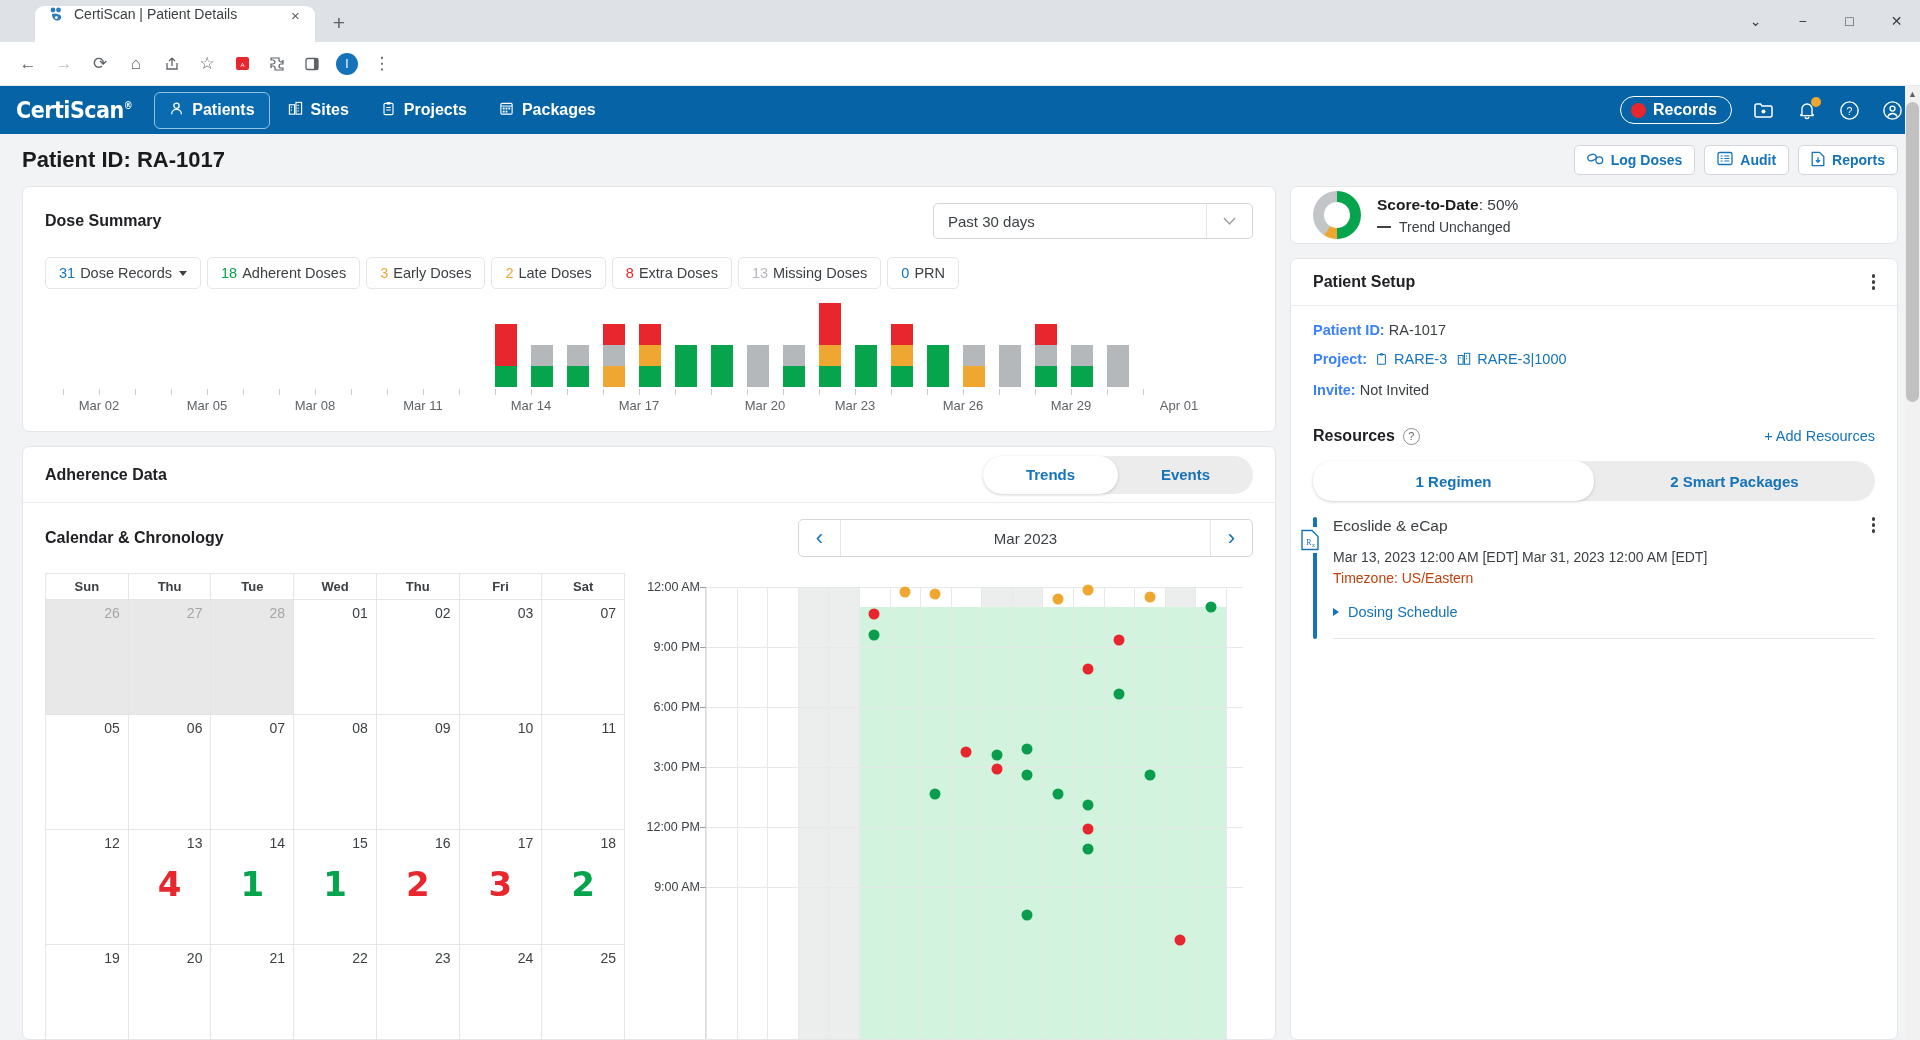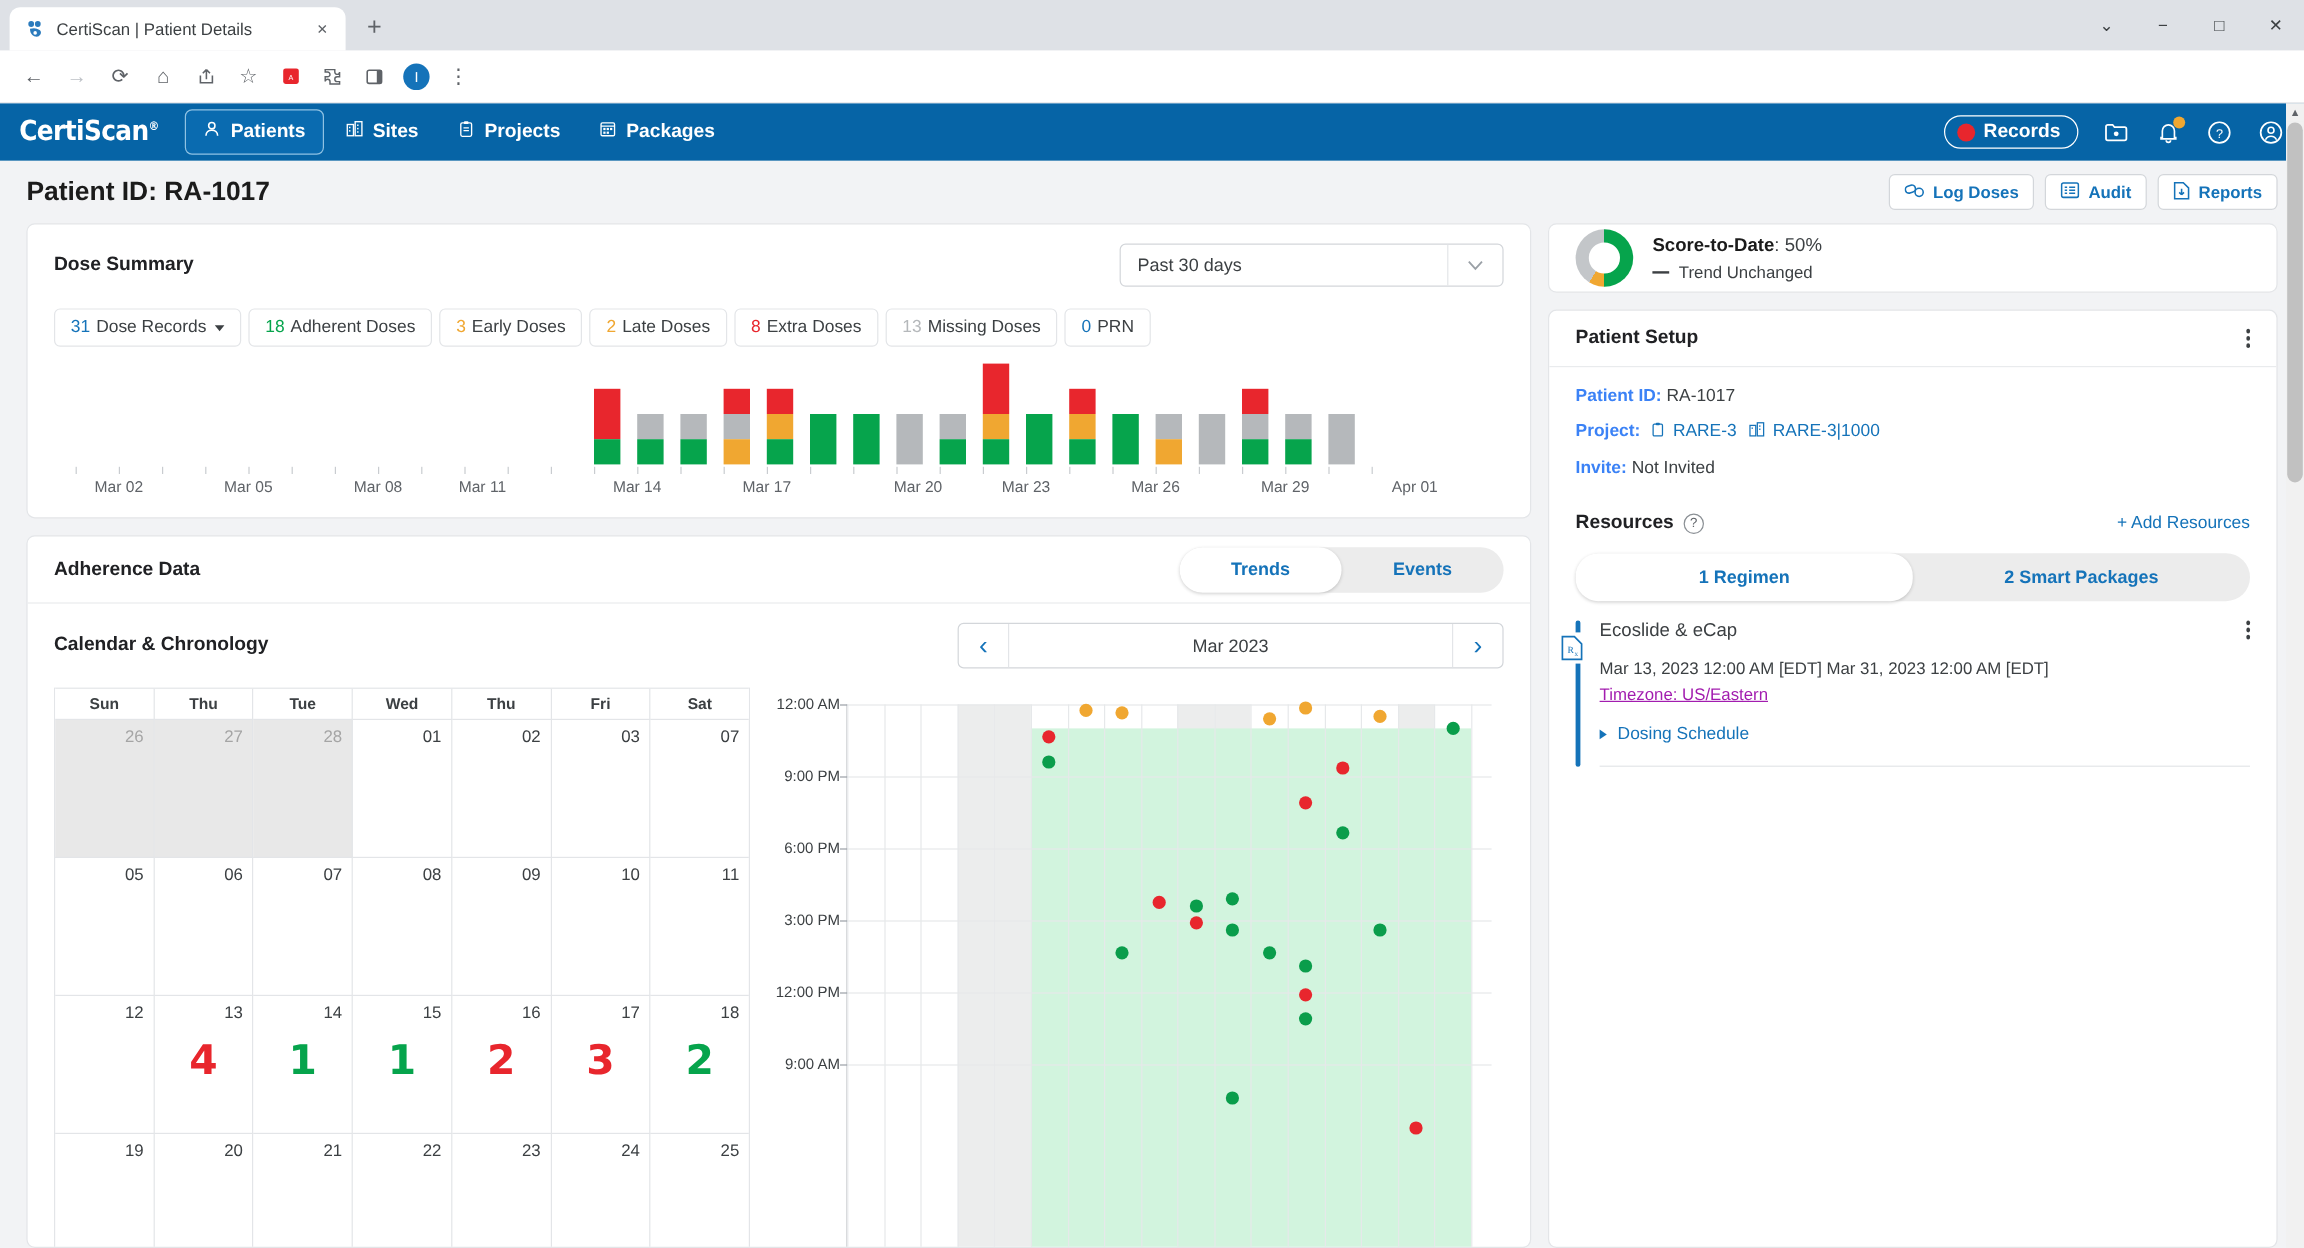--- a/index.html
+++ b/index.html
@@ -5,22 +5,22 @@
   * { box-sizing: border-box; margin:0; padding:0; }
   html,body { width:1920px; height:1040px; overflow:hidden; }
   body {
     font-family:"Liberation Sans", sans-serif;
     font-size:13px; color:#202124; background:#ffffff;
   }
 
   
   .browser-top { background:#dee1e6; height:42px; display:flex; align-items:flex-end; padding-left:8px; position:relative; }
   .tab {
-    background:#fff; height:36px; border-radius:9px 9px 0 0; display:flex; align-items:center;
-    gap:9px; padding:0 10px 0 13px; min-width:280px; position:relative;
+    background:#fff; height:36px; border-radius:9px 9px 0 0; display:flex; 
+    gap:9px; padding:0 10px 0 13px; min-width:280px; position:relative;margin-left:27px;
   }
   .tab-favicon { width:17px; height:17px; flex:none; display:flex; align-items:center; justify-content:center; }
   .tab-title { font-size:14px; color:#3c4043; white-space:nowrap; overflow:hidden; text-overflow:ellipsis; flex:1; }
   .tab-close { width:19px; height:19px; border-radius:50%; display:flex; align-items:center; justify-content:center; color:#5f6368; font-size:15px; cursor:default; }
   .new-tab { width:34px; height:34px; margin-left:7px; margin-bottom:2px; border-radius:50%; display:flex; align-items:center; justify-content:center; color:#5f6368; font-size:21px; }
   .win-ctrl { position:absolute; right:0; top:0; height:42px; display:flex; align-items:center; }
   .win-btn { width:47px; height:42px; display:flex; align-items:center; justify-content:center; color:#3c4043; font-size:14px; }
 
   .browser-bar { background:#fff; height:44px; display:flex; align-items:center; gap:4px; padding:0 12px; border-bottom:1px solid #e8eaed; }
   .nav-ico { width:32px; height:32px; border-radius:50%; display:flex; align-items:center; justify-content:center; color:#5f6368; font-size:17px; flex:none; }
@@ -141,21 +141,21 @@
   .qmark { width:17px; height:17px; border:1.3px solid #8a8f94; border-radius:50%; font-size:11px; color:#5f6368; display:flex; align-items:center; justify-content:center; font-weight:normal; }
   .add-res { margin-left:auto; color:#1573b9; font-size:14.5px; }
   .res-seg { margin:10px 22px 0 22px; height:40px; background:#ececec; border-radius:20px; display:flex; }
   .res-seg .segbtn { font-size:15px; }
   .regimen { margin:16px 22px 0 22px; display:flex; gap:16px; position:relative; padding-bottom:10px; }
   .rail { width:4px; background:#1573b9; flex:none; border-radius:2px; }
   .rx-ico { position:absolute; left:-16px; top:10px; width:26px; height:26px; background:#fff; display:flex; align-items:center; justify-content:center; }
   .reg-body { flex:1; min-width:0; }
   .reg-name { font-size:15.5px; color:#3c4043; }
   .reg-dates { font-size:14px; color:#3c4043; margin-top:14px; }
-  .reg-tz { font-size:14px; color:#a21caf; margin-top:5px;text-decoration:underline; }
+  .reg-tz { font-size:14px; color:#c2410c; margin-top:5px; }
   .reg-sched { margin-top:18px; color:#1573b9; font-size:14.5px; display:flex; align-items:center; gap:9px; }
   .tri { width:0;height:0;border-left:6px solid #1573b9;border-top:4.5px solid transparent;border-bottom:4.5px solid transparent; }
   .reg-rule { border-bottom:1px solid #e3e5e8; margin-top:18px; }
 
   .scrollbar { position:absolute; right:0; top:0; bottom:0; width:15px; background:#f1f1f1; }
   .scroll-thumb { position:absolute; right:1px; top:0; width:13px; height:300px; background:#c1c1c1; border-radius:7px; }
   .scroll-arrow { position:absolute; right:0; width:15px; height:15px; display:flex; align-items:center; justify-content:center; color:#5f6368; font-size:9px; background:#f1f1f1; }
 </style>
 </head>
 <body>
@@ -472,21 +472,21 @@
             <div class="tick" style="left: 882px;"></div>
             <div class="tick" style="left: 918px;"></div>
             <div class="tick" style="left: 954px;"></div>
             <div class="tick" style="left: 990px;"></div>
             <div class="tick" style="left: 1026px;"></div>
             <div class="tick" style="left: 1062px;"></div>
             <div class="tick" style="left: 1098px;"></div>
             <div class="tlabel" style="left: 54px;">Mar 02</div>
             <div class="tlabel" style="left: 162px;">Mar 05</div>
             <div class="tlabel" style="left: 270px;">Mar 08</div>
-            <div class="tlabel" style="left: 357px;">Mar 11</div>
+            <div class="tlabel" style="left: 378px;">Mar 11</div>
             <div class="tlabel" style="left: 486px;">Mar 14</div>
             <div class="tlabel" style="left: 594px;">Mar 17</div>
             <div class="tlabel" style="left: 702px; padding-left: 36px;">Mar 20</div>
             <div class="tlabel" style="left: 810px;">Mar 23</div>
             <div class="tlabel" style="left: 918px;">Mar 26</div>
             <div class="tlabel" style="left: 1026px;">Mar 29</div>
             <div class="tlabel" style="left: 1134px;">Apr 01</div>
           </div>
       </div>
 

